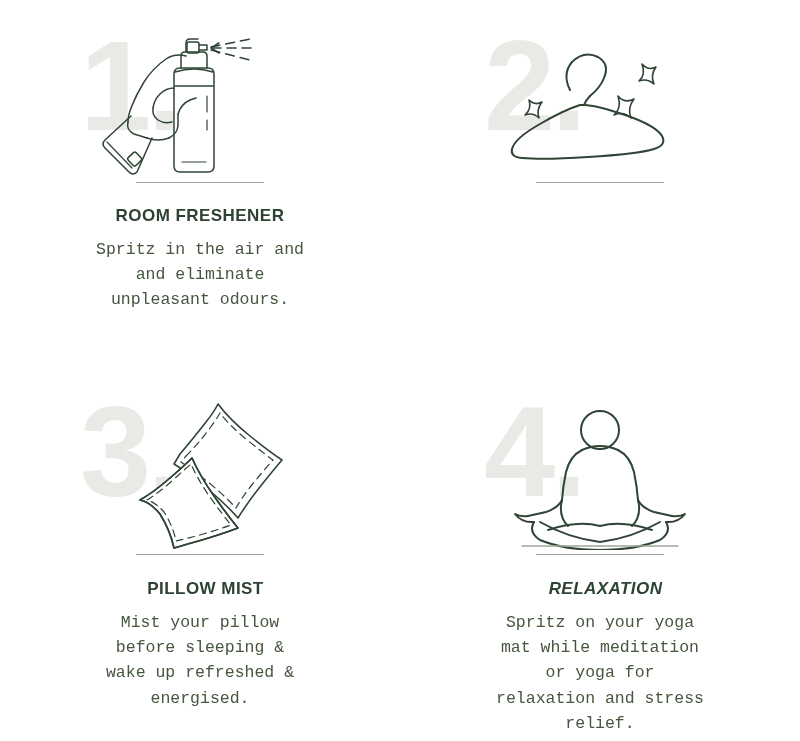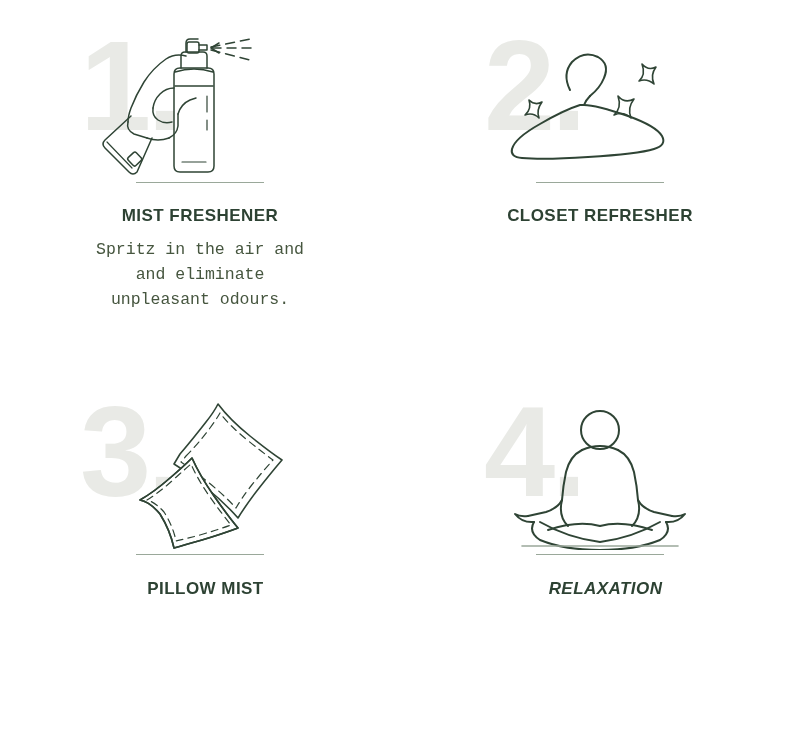--- a/index.html
+++ b/index.html
@@ -141,21 +141,21 @@
           <path d="M100 62 Q92 62 86 68 Q80 74 79 82"></path>
           <path d="M79 82 Q78 90 84 94 Q90 98 98 96"></path>
 
           <path d="M57 90 L31 114 Q27 118 31 122 L55 146 Q59 150 63 146 L78 112"></path>
           <path d="M33 116 L58 142" stroke-width="1.2"></path>
           <rect x="55" y="128" width="11" height="11" rx="2" transform="rotate(-43 60 133)"></rect>
         </svg>
       </div>
     </div>
     <div class="icon-rule" style="background: rgb(154, 168, 154);"></div>
-    <div class="card-title" style="color: rgb(45, 66, 51);">MIST FRESHENER</div>
+    <div class="card-title" style="color: rgb(45, 66, 51);">ROOM FRESHENER</div>
     <div class="card-desc" style="color: rgb(70, 86, 63);">Spritz in the air and and eliminate unpleasant odours.</div>
   </div>
 
   <div class="usage-card card-2">
     <div class="icon-stage">
       <div class="step-number" style="color: rgb(233, 234, 230);">2.</div>
       <div class="icon-art">
         <svg viewBox="0 0 250 152" fill="none" stroke="#2f4435" stroke-width="2" stroke-linecap="round" stroke-linejoin="round">
 
           <path d="M92 64 Q84 48 94 36 Q106 24 120 31 Q132 38 126 52 Q122 62 112 70"></path>
@@ -168,21 +168,20 @@
 
           <g stroke-width="1.6">
             <path d="M51 74 Q57 80 64 76 Q58 84 61 92 Q55 86 47 89 Q54 83 51 74 Z"></path>
             <path d="M140 70 Q147 78 156 73 Q149 82 153 92 Q146 85 136 89 Q144 82 140 70 Z"></path>
             <path d="M164 38 Q170 45 178 41 Q172 49 176 58 Q169 52 161 55 Q168 49 164 38 Z"></path>
           </g>
         </svg>
       </div>
     </div>
     <div class="icon-rule" style="background: rgb(154, 168, 154);"></div>
-    <div class="card-title" style="color: rgb(45, 66, 51);">CLOSET REFRESHER</div>
   </div>
 
   <div class="usage-card card-3">
     <div class="icon-stage">
       <div class="step-number" style="color: rgb(233, 234, 230);">3.</div>
       <div class="icon-art">
         <svg viewBox="0 0 250 158" fill="none" stroke="#2f4435" stroke-width="1.6" stroke-linecap="round" stroke-linejoin="round">
 
           <g>
             <path d="M106 62 Q118 48 132 30 Q140 20 144 12
@@ -207,20 +206,21 @@
             <path d="M73 108 Q86 100 99 88 Q110 78 117 72
                      Q124 88 136 105 Q148 122 157 133
                      Q143 138 126 143 Q111 147 102 149
                      Q99 134 90 120 Q81 110 73 108 Z" stroke-dasharray="7 5" stroke-width="1.2"></path>
           </g>
         </svg>
       </div>
     </div>
     <div class="icon-rule" style="background: rgb(154, 168, 154);"></div>
     <div class="card-title" style="color: rgb(45, 66, 51);">PILLOW MIST</div>
+    <div class="card-desc" style="color: rgb(70, 86, 63);">Mist your pillow before sleeping &amp; wake up refreshed &amp; energised.</div>
   </div>
 
   <div class="usage-card card-4">
     <div class="icon-stage">
       <div class="step-number" style="color: rgb(233, 234, 230);">4.</div>
       <div class="icon-art">
         <svg viewBox="0 0 250 158" fill="none" stroke="#2f4435" stroke-width="2" stroke-linecap="round" stroke-linejoin="round">
 
           <circle cx="122" cy="38" r="19"></circle>
 
@@ -241,15 +241,16 @@
 
           <path d="M84 108 Q80 124 90 134"></path>
           <path d="M160 108 Q164 124 154 134"></path>
 
           <path d="M44 154 L200 154" stroke="#9aa89a" stroke-width="1.6"></path>
         </svg>
       </div>
     </div>
     <div class="icon-rule" style="background: rgb(154, 168, 154);"></div>
     <div class="card-title" style="color: rgb(45, 66, 51); font-style: italic;">RELAXATION</div>
+    <div class="card-desc" style="color: rgb(70, 86, 63);">Spritz on your yoga mat while meditation or yoga for relaxation and stress relief.</div>
   </div>
 
 </div>
 
 </body></html>

